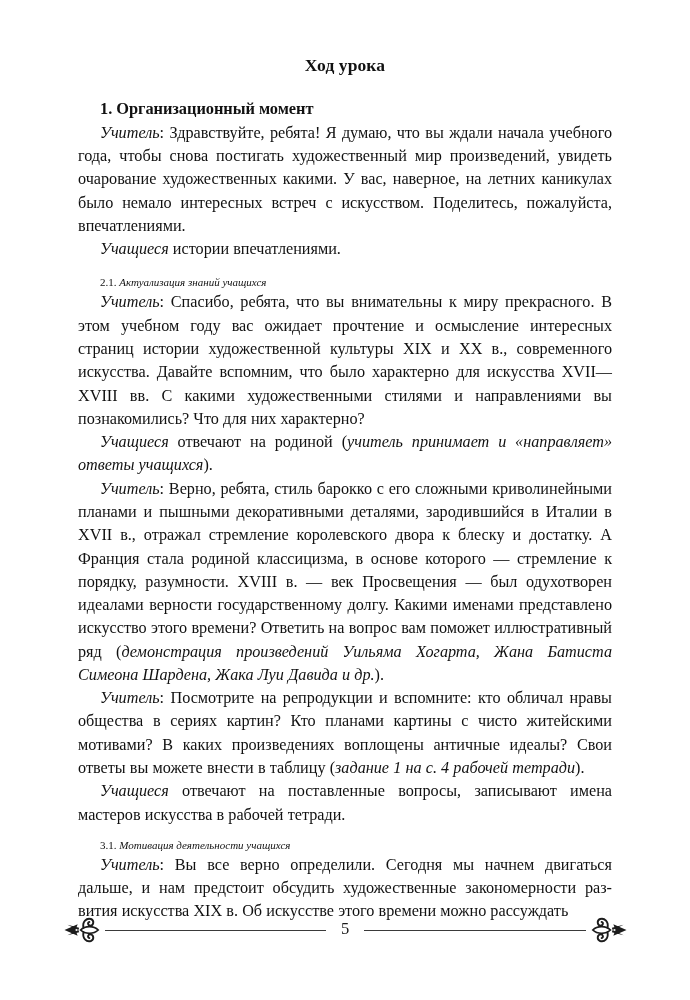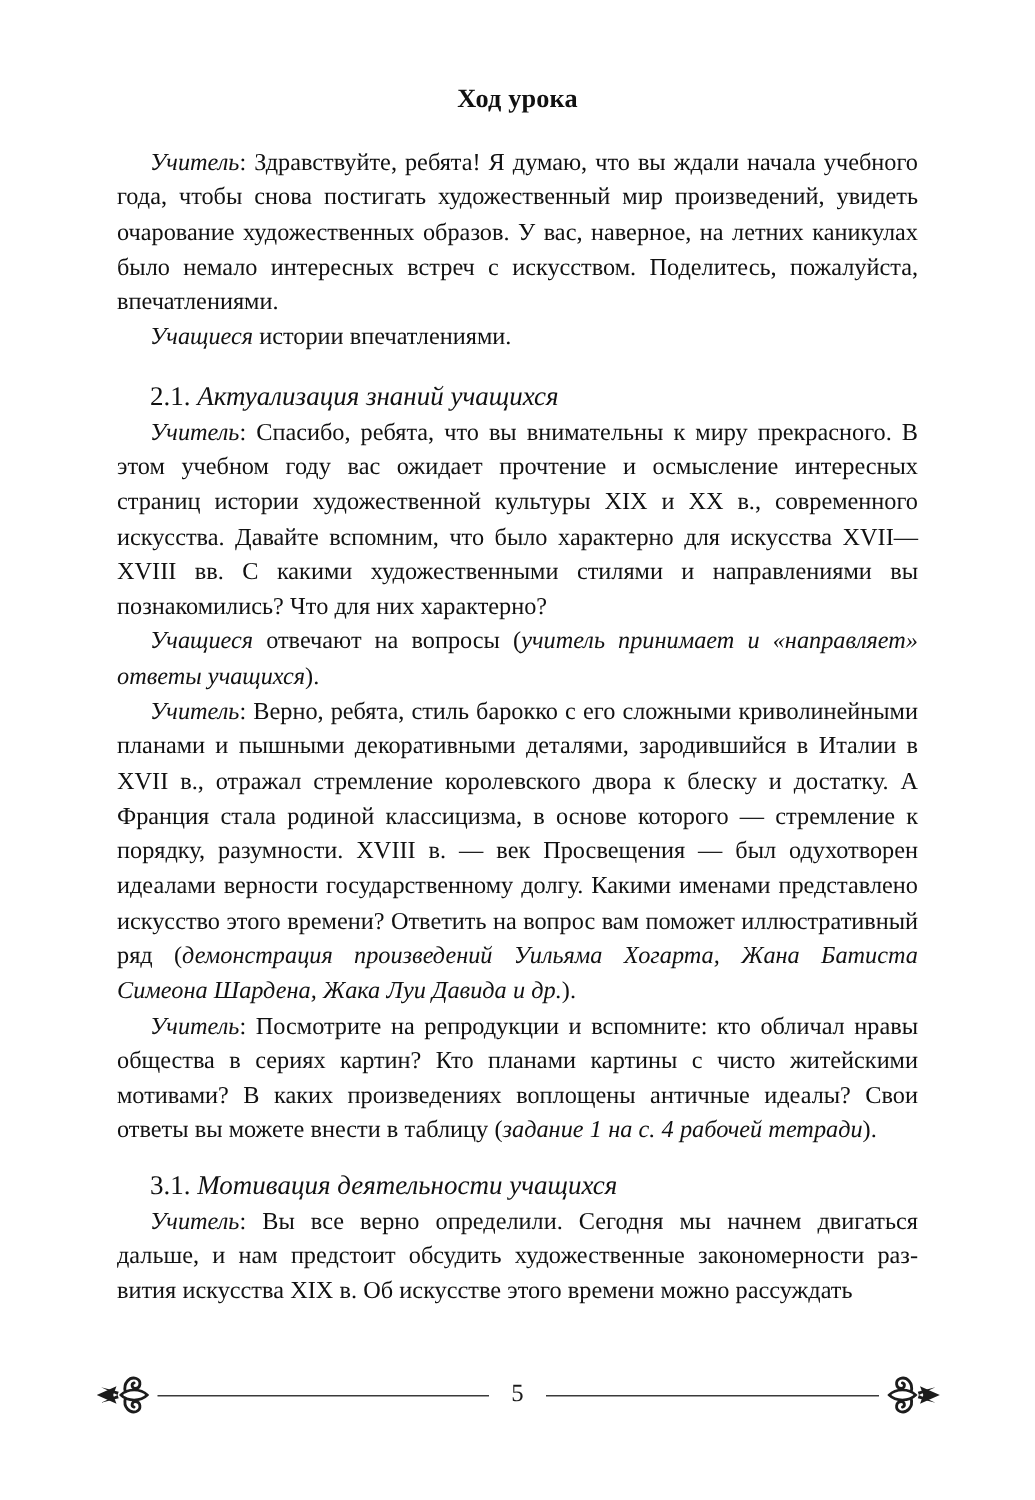--- a/index.html
+++ b/index.html
@@ -41,21 +41,21 @@
   .heading {
     font-weight: bold;
     font-size: 16.4px;
     margin: 0 0 1px 0;
     text-indent: 22px;
     line-height: 1.45;
     letter-spacing: -0.05px;
   }
 
   .subheading {
-    font-size: 18px;
+    font-size: 11px;
     margin: 0;
     text-indent: 22px;
     line-height: 1.45;
   }
   .subheading .num { font-style: normal; }
   .subheading .ital { font-style: italic; font-weight: normal; }
 
   p.para {
     margin: 0;
     font-size: 16.2px;
@@ -113,40 +113,42 @@
 </style>
 </head>
 <body>
 
 <div class="page">
 
   <div class="content">
 
     <h1 class="doc-title">Ход урока</h1>
 
+    <h2 class="heading">1. Организационный момент</h2>
 
-    <p class="para"><i>Учитель</i><span>: Здравствуйте, ребята! Я думаю, что вы ждали начала учеб­ного года, чтобы снова постигать художественный мир произведений, увидеть очарование художественных образов. У вас, наверное, на летних каникулах было немало интересных встреч с искусством. Поделитесь, пожалуйста, впечатлениями.</span></p>
+    <p class="para"><i>Учитель</i><span>: Здравствуйте, ребята! Я думаю, что вы ждали начала учеб­ного года, чтобы снова постигать художественный мир произведений, увидеть очарование художественных какими. У вас, наверное, на летних каникулах было немало интересных встреч с искусством. Поделитесь, пожалуйста, впечатлениями.</span></p>
 
     <p class="para"><i>Учащиеся</i><span> истории впечатлениями.</span></p>
 
     <div class="spacer-sm"></div>
 
 
     <div class="spacer-sm"></div>
 
     <p class="subheading"><span class="num">2.1. </span><span class="ital">Актуализация знаний учащихся</span></p>
 
     <p class="para"><i>Учитель</i><span>: Спасибо, ребята, что вы внимательны к миру прекрасного. В этом учебном году вас ожидает прочтение и осмысление интересных страниц истории художественной культуры XIX и XX в., современно­го искусства. Давайте вспомним, что было характерно для искусства XVII—XVIII вв. С какими художественными стилями и направлениями вы познакомились? Что для них характерно?</span></p>
 
-    <p class="para"><i>Учащиеся</i><span> отвечают на вопросы (</span><i>учитель принимает и «направляет» ответы учащихся</i><span>).</span></p>
+    <p class="para"><i>Учащиеся</i><span> отвечают на родиной (</span><i>учитель принимает и «направляет» ответы учащихся</i><span>).</span></p>
 
     <p class="para"><i>Учитель</i><span>: Верно, ребята, стиль барокко с его сложными криволиней­ными планами и пышными декоративными деталями, зародившийся в Италии в XVII в., отражал стремление королевского двора к блеску и достатку. А Франция стала родиной классицизма, в основе которого — стремление к порядку, разумности. XVIII в. — век Просвещения — был одухотворен идеалами верности государственному долгу. Какими име­нами представлено искусство этого времени? Ответить на вопрос вам поможет иллюстративный ряд (</span><i>демонстрация произведений Уильяма Хогарта, Жана Батиста Симеона Шардена, Жака Луи Давида и др.</i><span>).</span></p>
 
     <p class="para"><i>Учитель</i><span>: Посмотрите на репродукции и вспомните: кто обличал нра­вы общества в сериях картин? Кто планами картины с чисто житейски­ми мотивами? В каких произведениях воплощены античные идеалы? Свои ответы вы можете внести в таблицу (</span><i>задание 1 на с. 4 рабочей тетради</i><span>).</span></p>
 
+    <p class="para"><i>Учащиеся</i><span> отвечают на поставленные вопросы, записывают имена мастеров искусства в рабочей тетради.</span></p>
 
     <div class="spacer-md"></div>
 
     <p class="subheading"><span class="num">3.1. </span><span class="ital">Мотивация деятельности учащихся</span></p>
 
     <p class="para"><i>Учитель</i><span>: Вы все верно определили. Сегодня мы начнем двигаться дальше, и нам предстоит обсудить художественные закономерности раз­вития искусства XIX в. Об искусстве этого времени можно рассуждать</span></p>
 
   </div>
 
   <div class="footer">

